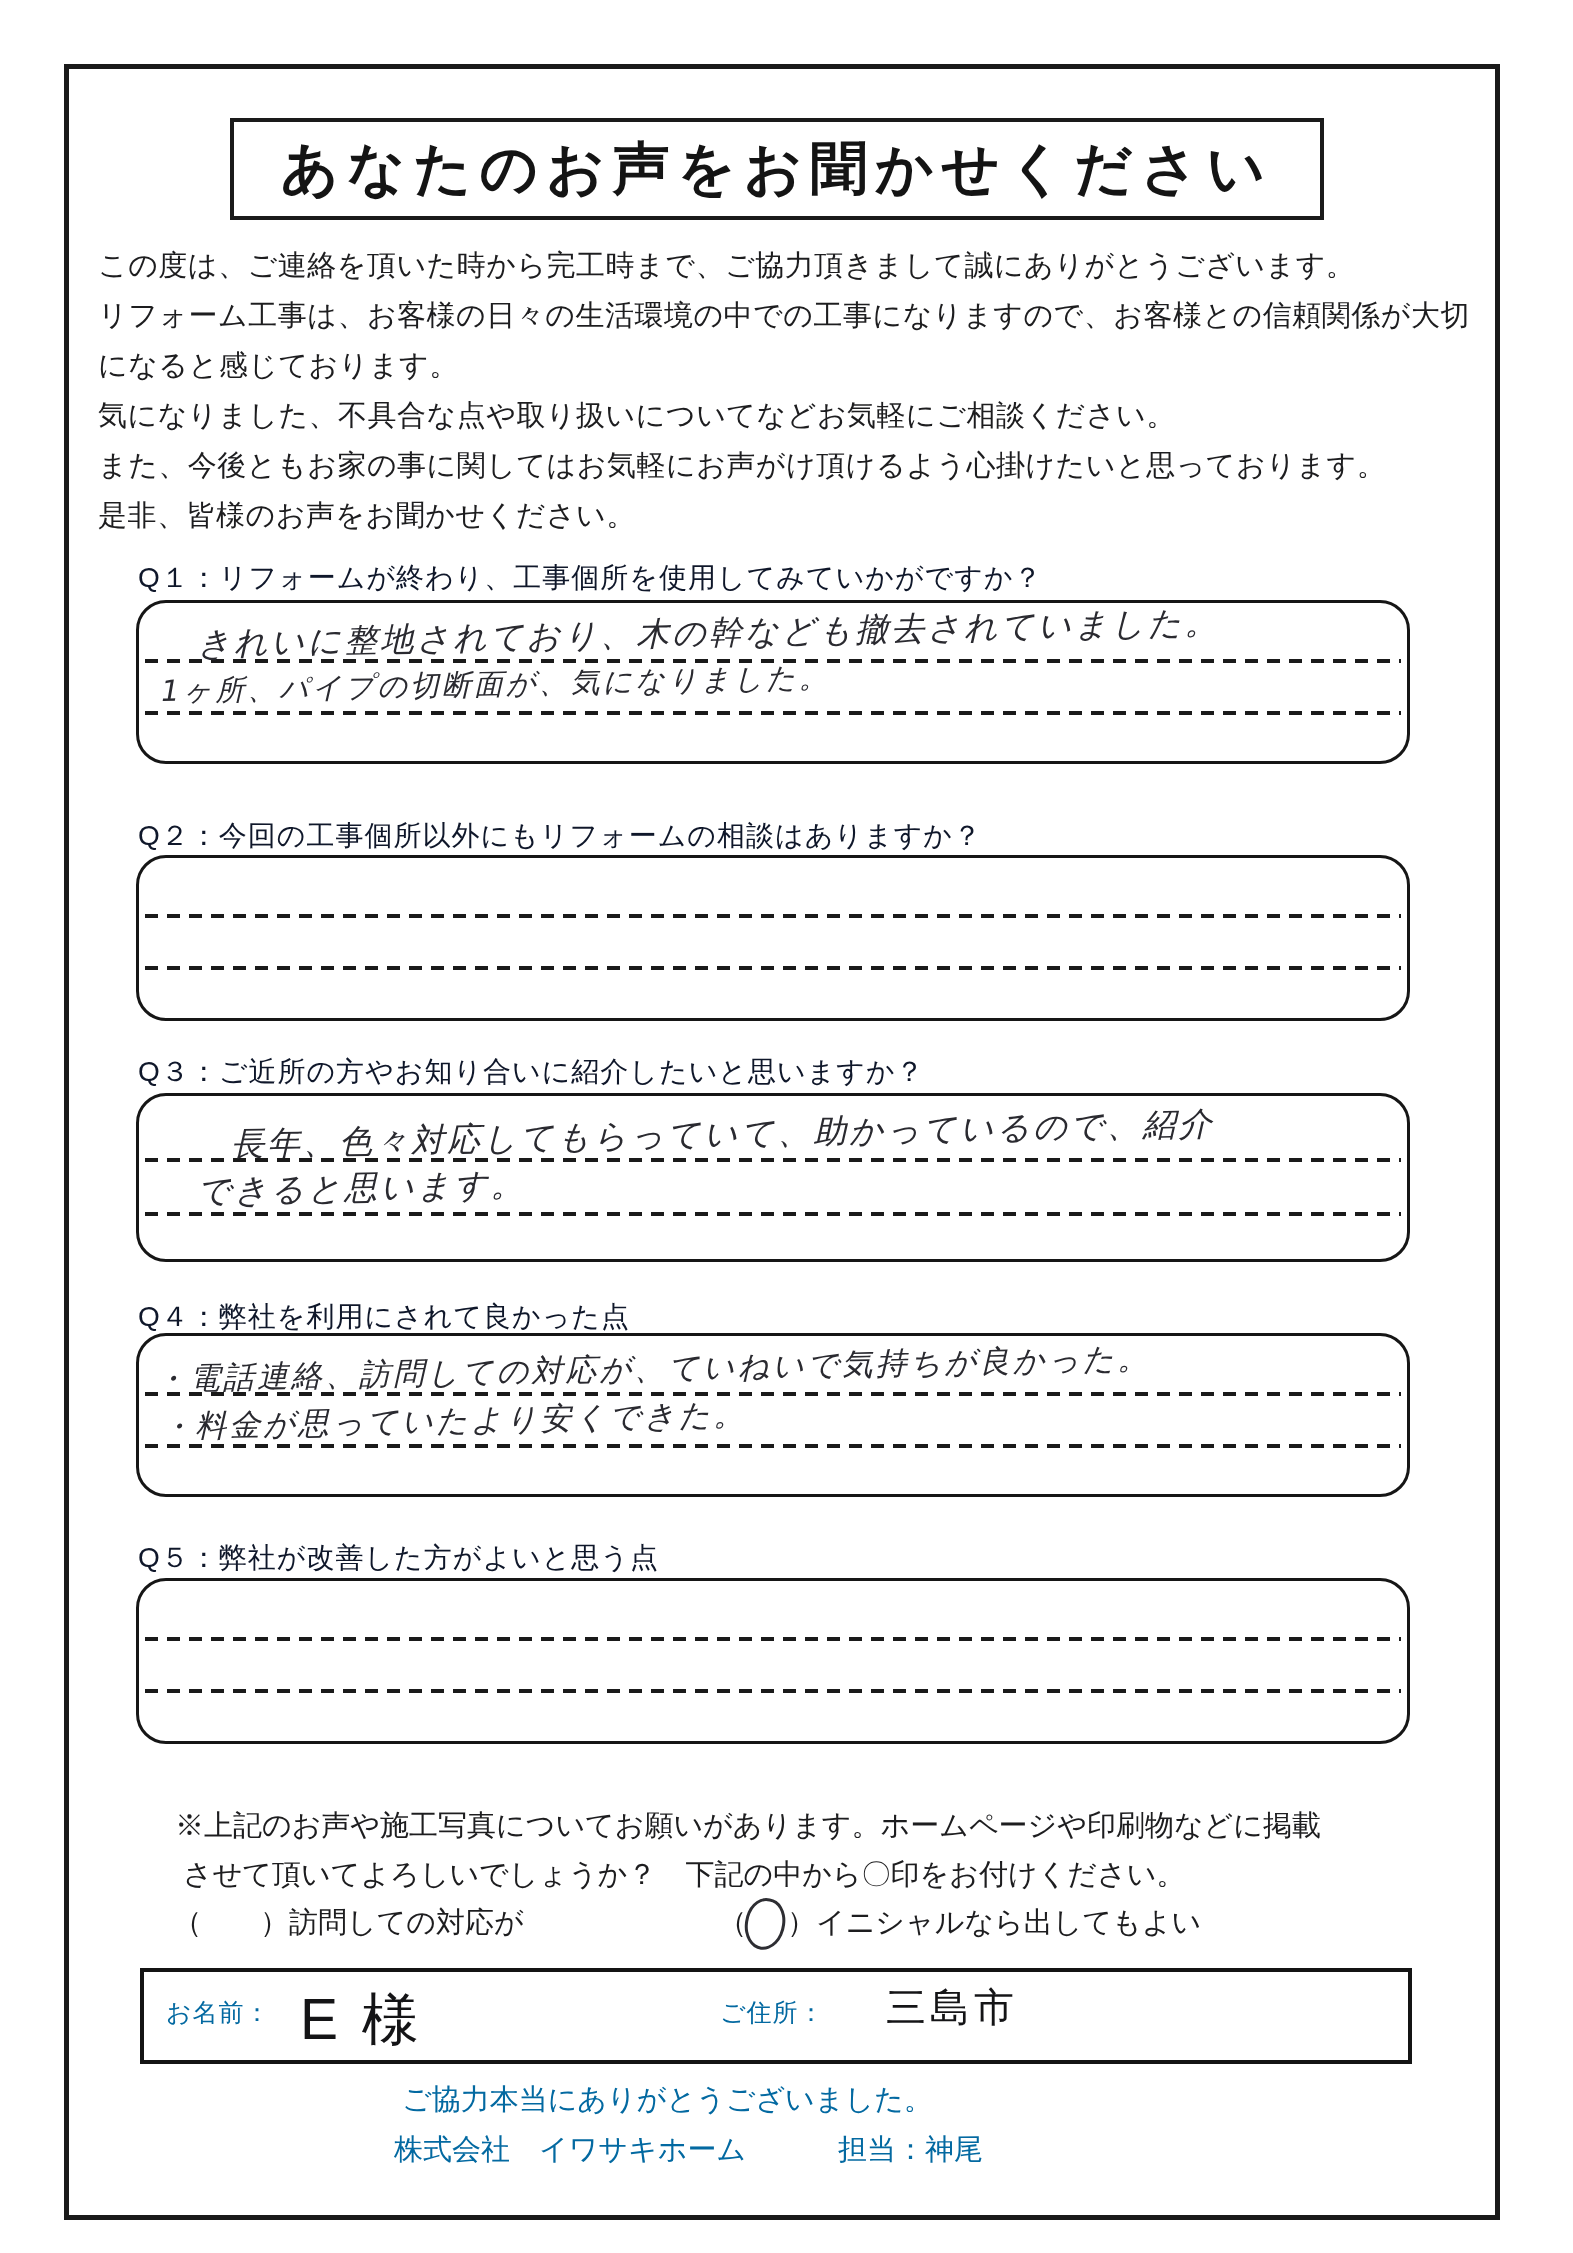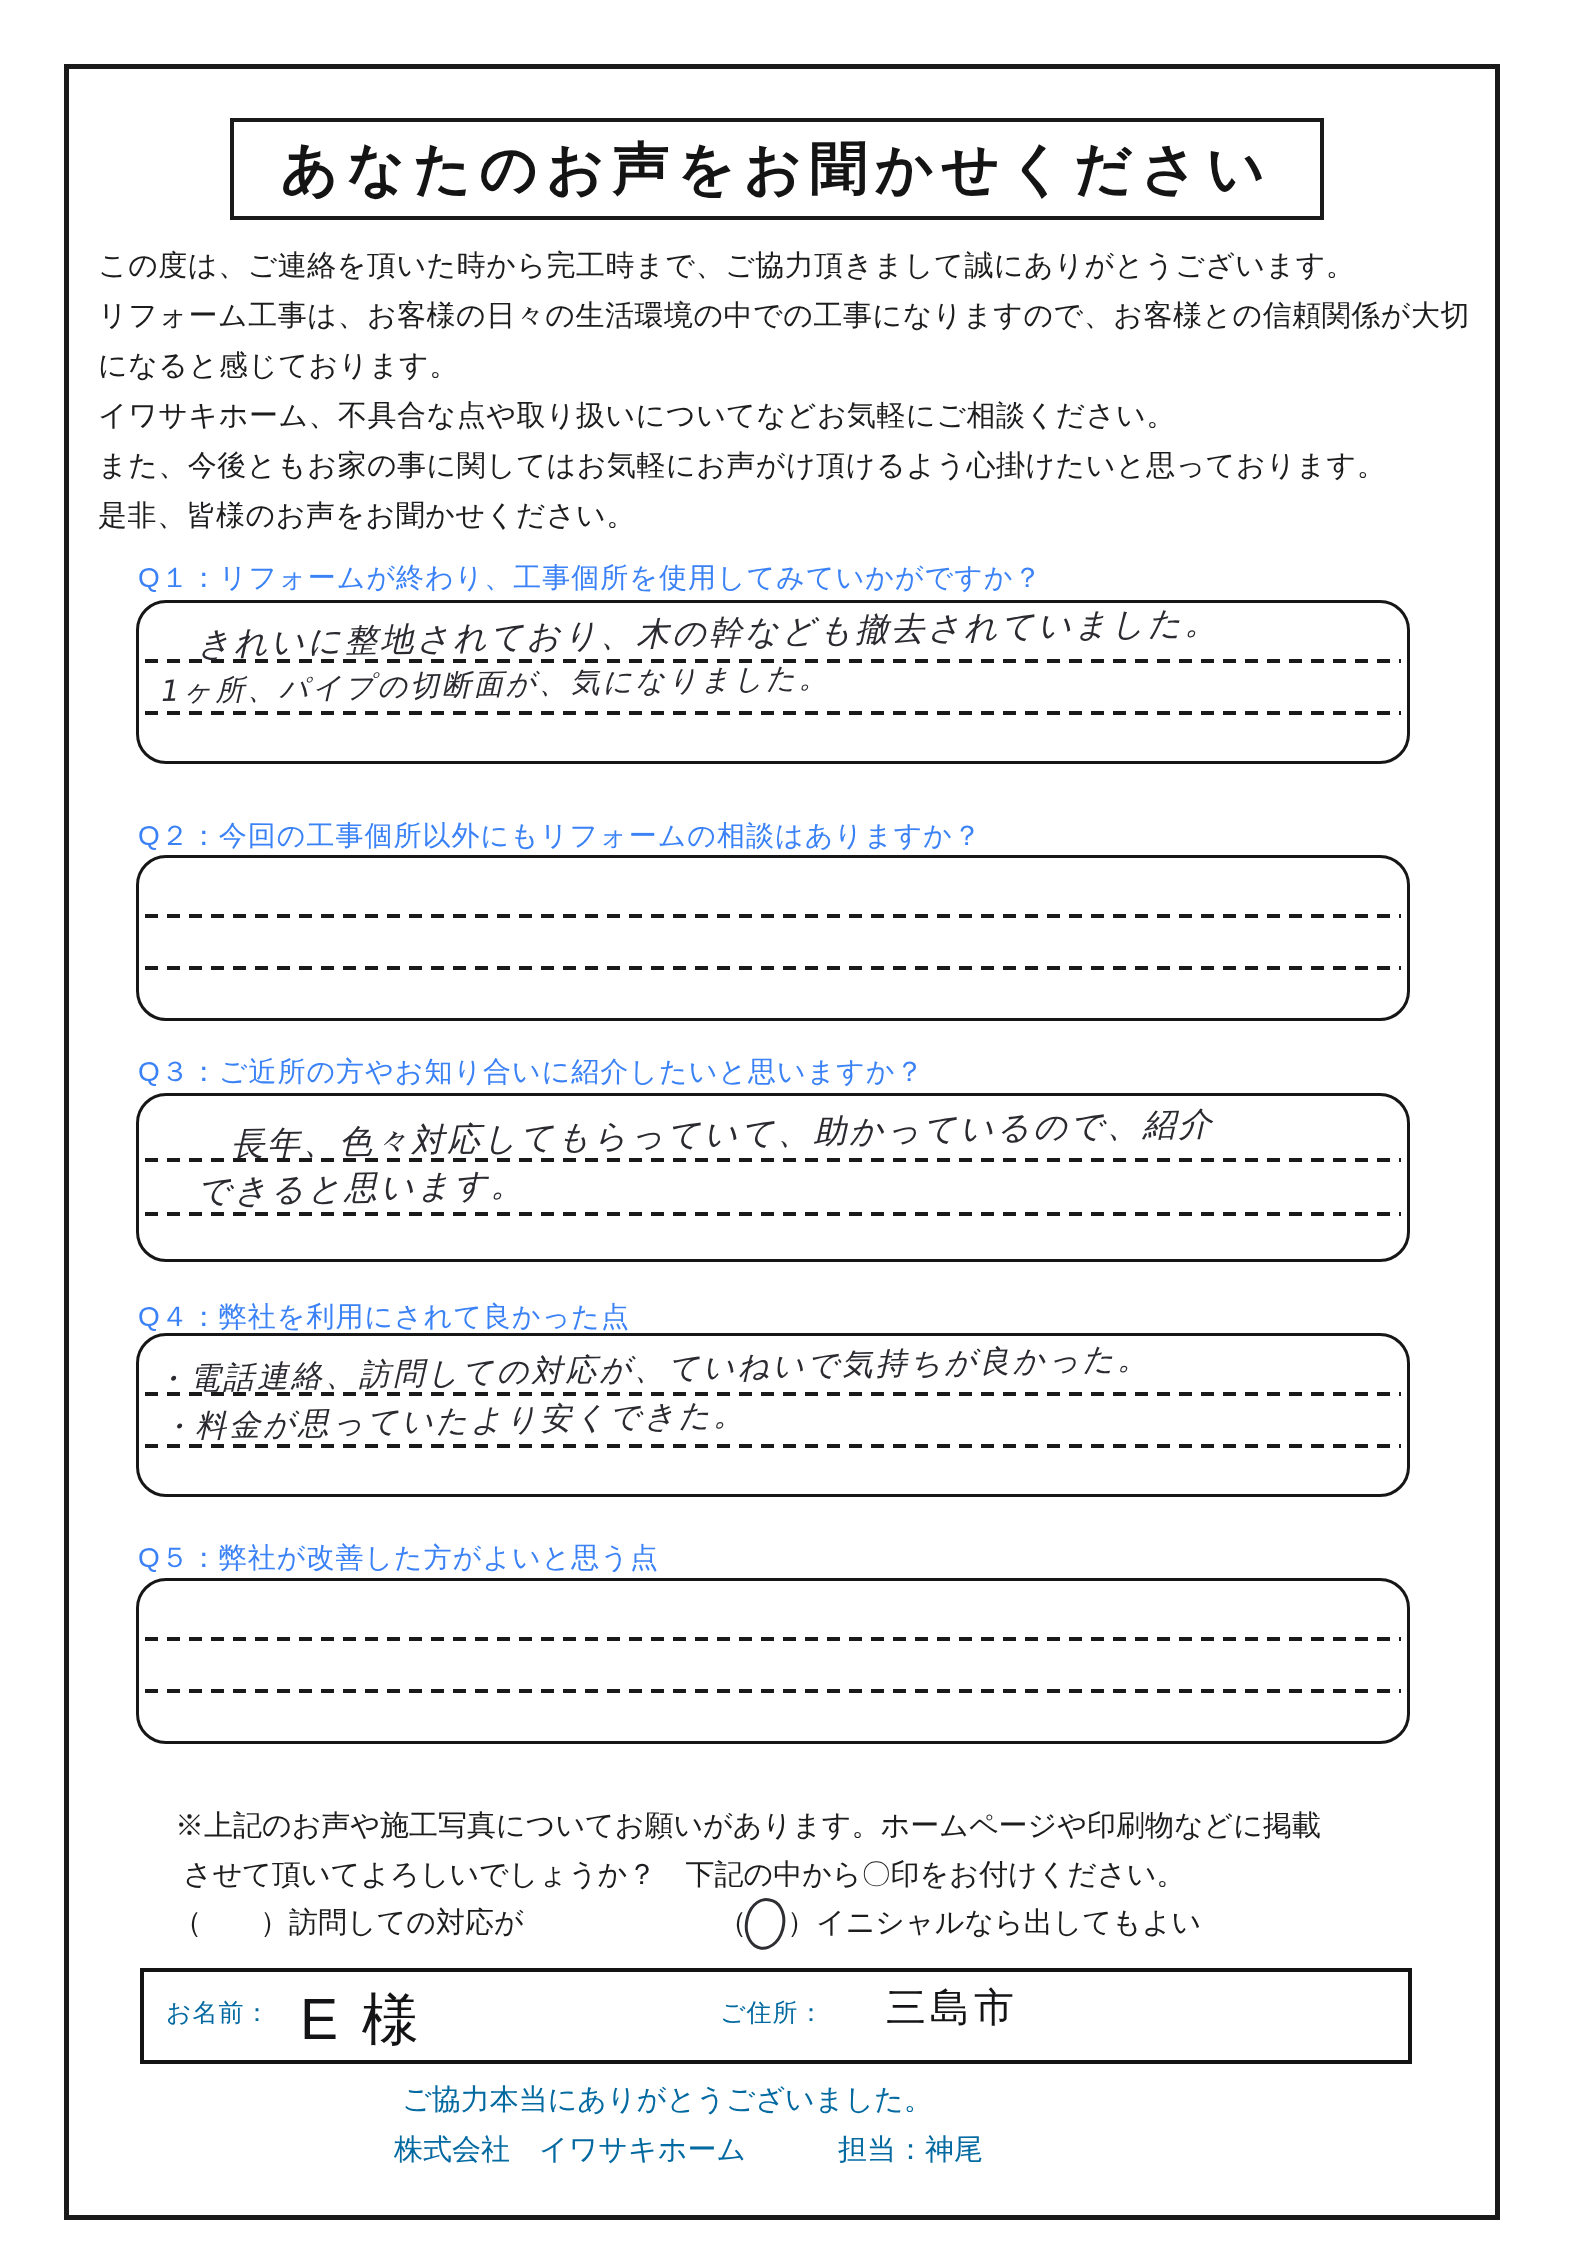--- a/index.html
+++ b/index.html
@@ -7,21 +7,21 @@
           font-family:"Liberation Sans",sans-serif;color:#1d1d1f;}
   .page-frame{position:absolute;left:64px;top:64px;width:1426px;height:2146px;
               border:5px solid #1a1a1a;background:#ffffff;}
   .title-box{position:absolute;left:230px;top:118px;width:1086px;height:94px;
              border:4px solid #1a1a1a;text-align:center;}
   .title-box .t{line-height:94px;font-family:"Liberation Serif",serif;font-weight:700;
                 font-size:57px;letter-spacing:8px;color:#141414;white-space:nowrap;}
   .intro{position:absolute;left:98px;top:240px;width:1400px;}
   .intro div{height:50px;line-height:50px;font-size:29px;letter-spacing:0.5px;white-space:nowrap;}
   .q-label{position:absolute;left:138px;font-size:28px;line-height:32px;
-           letter-spacing:1px;white-space:nowrap;color:#3b82f6;}
+           letter-spacing:1px;white-space:nowrap;color:#0f172a;}
   .a-box{position:absolute;left:136px;width:1268px;border:3px solid #161616;
          border-radius:30px;background:#ffffff;}
   .rule{position:absolute;left:6px;right:6px;height:4px;
         background:repeating-linear-gradient(to right,#1a1a1a 0 13px,transparent 13px 22px);}
   .rule.r1{top:56px;}
   .rule.r2{top:108px;}
   .hw{position:absolute;font-size:33px;color:#2a2a30;white-space:nowrap;
       font-style:italic;letter-spacing:3px;transform:rotate(-1.2deg);
       font-family:"DejaVu Sans",sans-serif;}
   .hw.small{font-size:29px;}
@@ -47,21 +47,21 @@
   <div class="page-frame"></div>
 
   <div class="title-box">
     <div class="t">あなたのお声をお聞かせください</div>
   </div>
 
   <div class="intro">
     <div>この度は、ご連絡を頂いた時から完工時まで、ご協力頂きまして誠にありがとうございます。</div>
     <div>リフォーム工事は、お客様の日々の生活環境の中での工事になりますので、お客様との信頼関係が大切</div>
     <div>になると感じております。</div>
-    <div>イワサキホーム、不具合な点や取り扱いについてなどお気軽にご相談ください。</div>
+    <div>気になりました、不具合な点や取り扱いについてなどお気軽にご相談ください。</div>
     <div>また、今後ともお家の事に関してはお気軽にお声がけ頂けるよう心掛けたいと思っております。</div>
     <div>是非、皆様のお声をお聞かせください。</div>
   </div>
 
   <div class="q-label" style="top:562px;">Q１：リフォームが終わり、工事個所を使用してみていかがですか？</div>
   <div class="a-box" style="top:600px;height:158px;">
     <div class="rule r1"></div>
     <div class="rule r2"></div>
     <div class="hw" style="left:58px;top:8px;">きれいに整地されており、木の幹なども撤去されていました。</div>
     <div class="hw small" style="left:22px;top:62px;">1ヶ所、パイプの切断面が、気になりました。</div>

